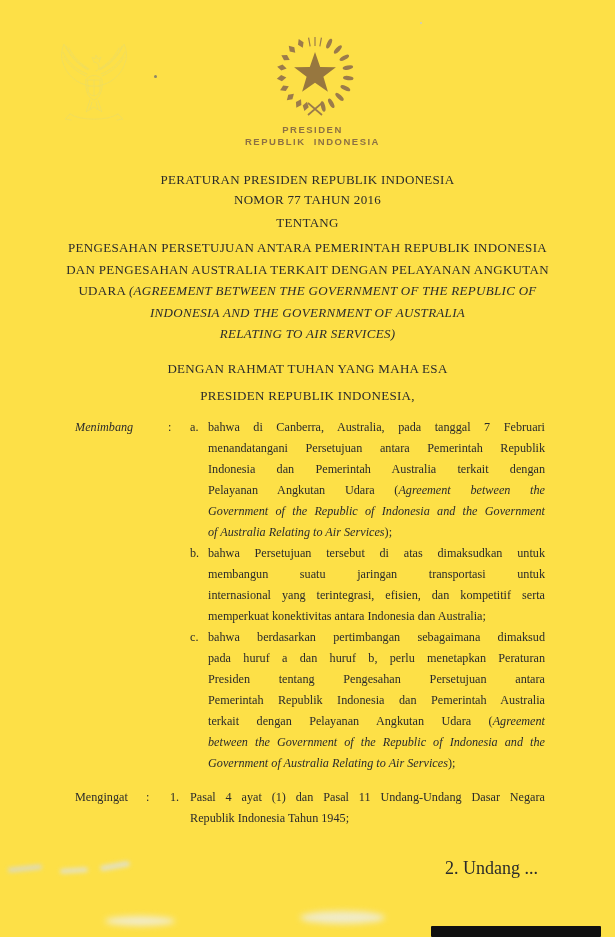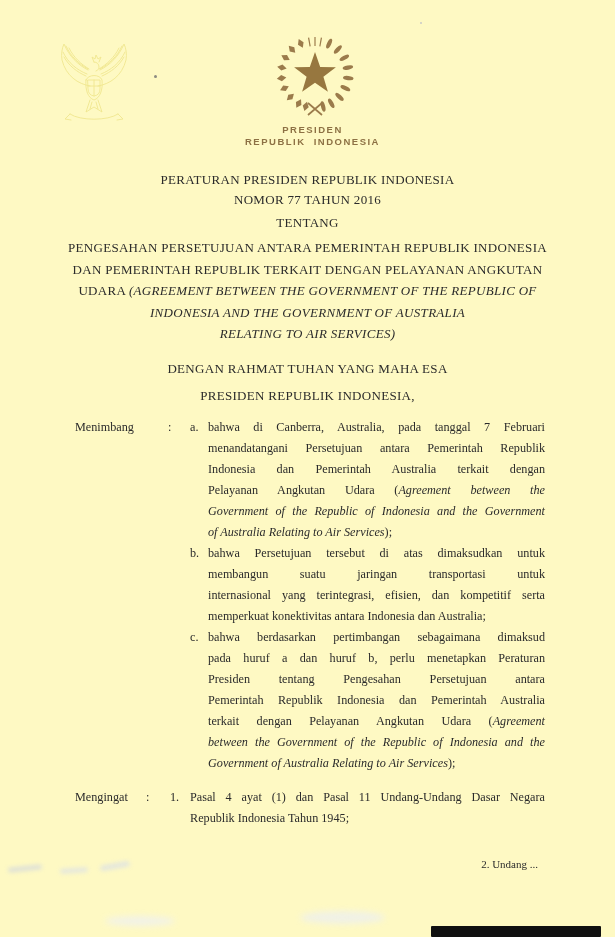--- a/index.html
+++ b/index.html
@@ -1,19 +1,19 @@
 <!DOCTYPE html>
 <html><head>
 <meta charset="utf-8">
 <title>Peraturan Presiden</title>
 <style>
   html,body{margin:0;padding:0;background:#e9e9e9;}
   .page{
     position:relative;width:615px;height:937px;margin:0 auto;
-    background:#fef9c3;overflow:hidden;
+    background:#fde047;overflow:hidden;
     font-family:"Liberation Serif","DejaVu Serif",serif;color:#2b2b2b;
   }
   
   .wm{position:absolute;left:50px;top:36px;width:88px;height:88px;opacity:.6;}
   .seal{position:absolute;left:267px;top:36px;width:96px;height:84px;}
   .caption{
     position:absolute;top:124px;left:0;right:0;text-align:center;
     font-family:"Liberation Sans",sans-serif;font-size:9.5px;line-height:11.5px;
     letter-spacing:1.5px;word-spacing:4px;color:#8d7144;font-weight:600;
     transform:translateX(5px);
@@ -26,35 +26,35 @@
   .subject .ln{line-height:21.5px;}
   .invoc{margin-top:14px;}
   .auth{margin-top:7px;text-align:center;}
   
   .clauses{position:absolute;left:75px;top:417px;width:470px;font-size:12.2px;line-height:21px;}
   .row{display:flex;align-items:flex-start;}
   .row-mengingat{margin-top:13px;}
   .lc{flex:none;}
   .row-menimbang .lc{width:115px;}
   .row-mengingat .lc{width:95px;}
-  .row-menimbang .lbl{display:inline-block;width:93px;}
+  .row-menimbang .lbl{display:inline-block;width:93px;font-style:italic;}
   .row-mengingat .lbl{display:inline-block;width:71px;}
   .items{flex:1;min-width:0;}
   .item{display:flex;}
   .mk{flex:none;}
   .row-menimbang .mk{width:18px;}
   .row-mengingat .mk{width:20px;}
   .lns{flex:1;min-width:0;}
   .ln{white-space:nowrap;}
   .jl{text-align:justify;text-align-last:justify;}
   .ll{text-align:left;text-align-last:left;}
   .cl{text-align:center;text-align-last:center;}
   .it{font-style:italic;}
   
-  .catchword{position:absolute;top:858px;right:77px;font-size:11px;}
+  .catchword{position:absolute;top:858px;right:77px;font-size:18px;}
   
   .bar{position:absolute;left:431px;top:926px;width:170px;height:11px;background:#101010;border-radius:1px;}
   .speck-a{position:absolute;left:154px;top:75px;width:3px;height:3px;background:#6f6f6f;border-radius:50%;opacity:.8;}
   .speck-b{position:absolute;left:420px;top:22px;width:2px;height:2px;background:#c9c9c9;border-radius:50%;}
   .smudge{position:absolute;filter:blur(2px);opacity:.75;}
   .smudge-left{left:8px;top:860px;width:130px;height:18px;}
   .smudge-left i{position:absolute;display:block;background:#d4d9de;border-radius:3px;}
   .smudge-left i:nth-child(1){left:0;top:6px;width:34px;height:5px;transform:rotate(-6deg);}
   .smudge-left i:nth-child(2){left:52px;top:8px;width:28px;height:5px;transform:rotate(-4deg);background:#dde2e6;}
   .smudge-left i:nth-child(3){left:92px;top:3px;width:30px;height:6px;transform:rotate(-10deg);background:#dce1e5;}
@@ -128,21 +128,21 @@
     <div>PRESIDEN</div>
     <div>REPUBLIK INDONESIA</div>
   </div>
 
   <div class="title">
     <div class="t-ln">PERATURAN PRESIDEN REPUBLIK INDONESIA</div>
     <div class="t-ln">NOMOR 77 TAHUN 2016</div>
     <div class="t-ln tentang">TENTANG</div>
     <div class="subject">
         <div class="ln cl"><span>PENGESAHAN PERSETUJUAN ANTARA PEMERINTAH REPUBLIK INDONESIA</span></div>
-        <div class="ln cl"><span>DAN PEMERINTAH REPUBLIK TERKAIT DENGAN PELAYANAN ANGKUTAN</span></div>
+        <div class="ln cl"><span>DAN PENGESAHAN AUSTRALIA TERKAIT DENGAN PELAYANAN ANGKUTAN</span></div>
         <div class="ln cl"><span>UDARA </span><span class="it">(AGREEMENT BETWEEN THE GOVERNMENT OF THE REPUBLIC OF</span></div>
         <div class="ln cl"><span class="it">INDONESIA AND THE GOVERNMENT OF AUSTRALIA</span></div>
         <div class="ln cl"><span class="it">RELATING TO AIR SERVICES)</span></div>
       </div>
     <div class="t-ln invoc">DENGAN RAHMAT TUHAN YANG MAHA ESA</div>
     <div class="t-ln auth">PRESIDEN REPUBLIK INDONESIA,</div>
   </div>
 
   <div class="clauses">
 

